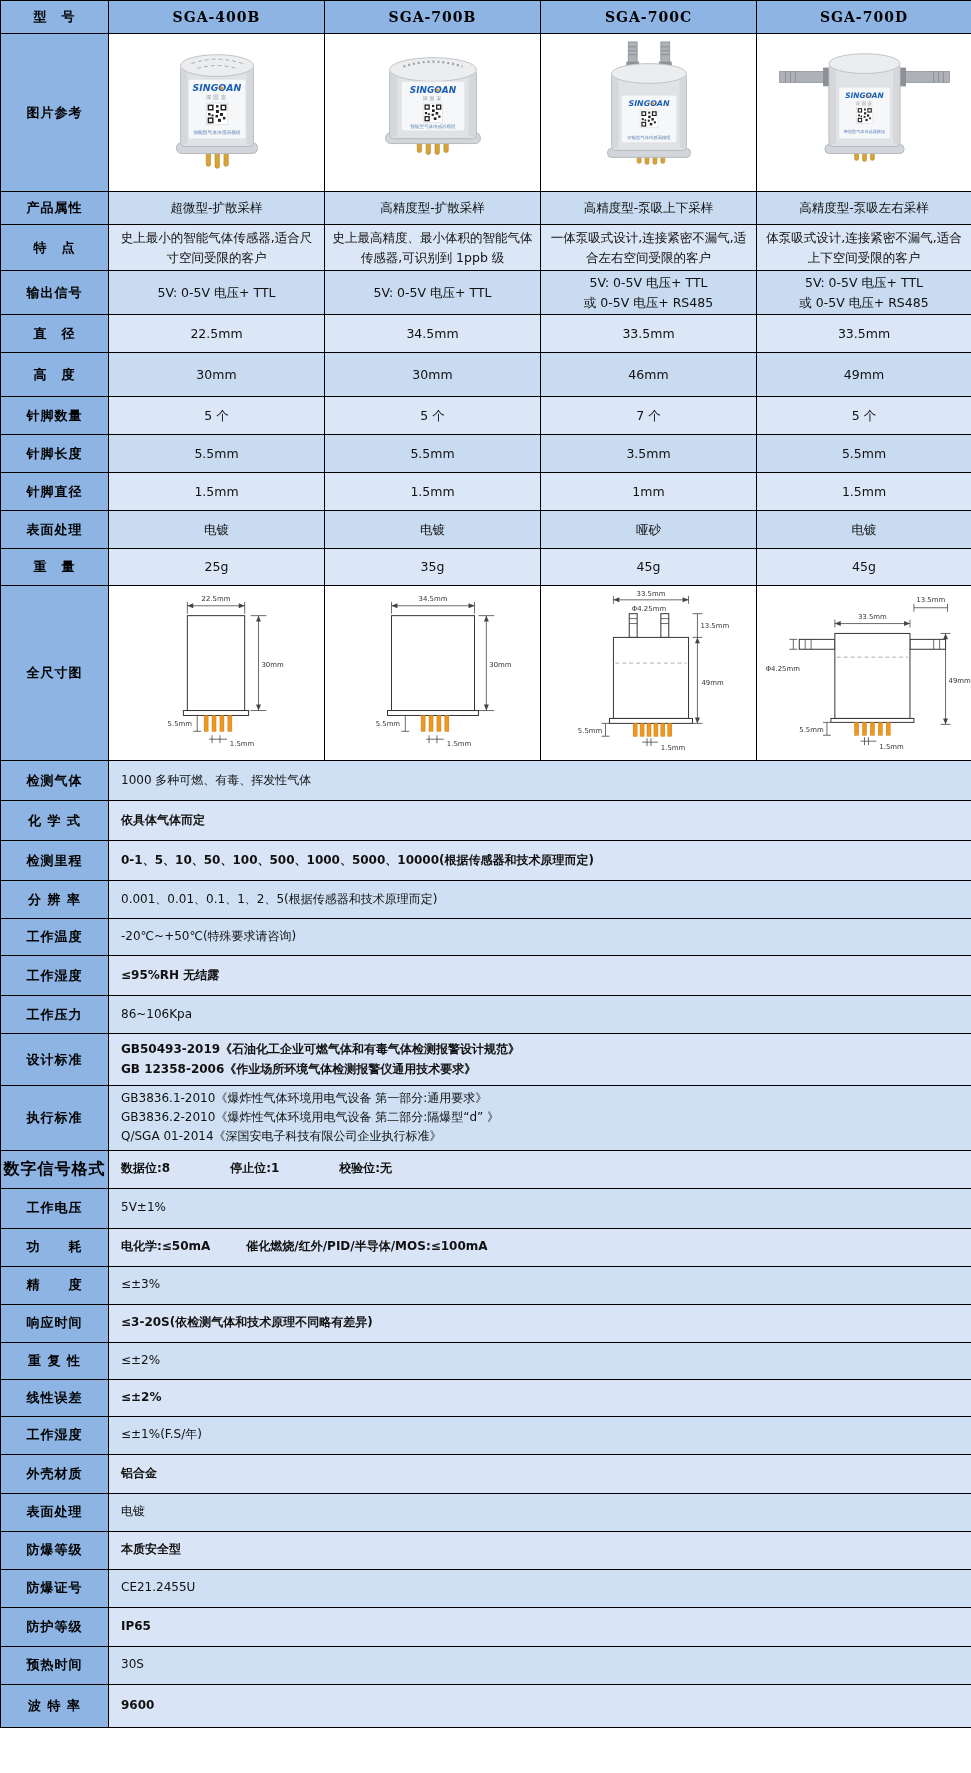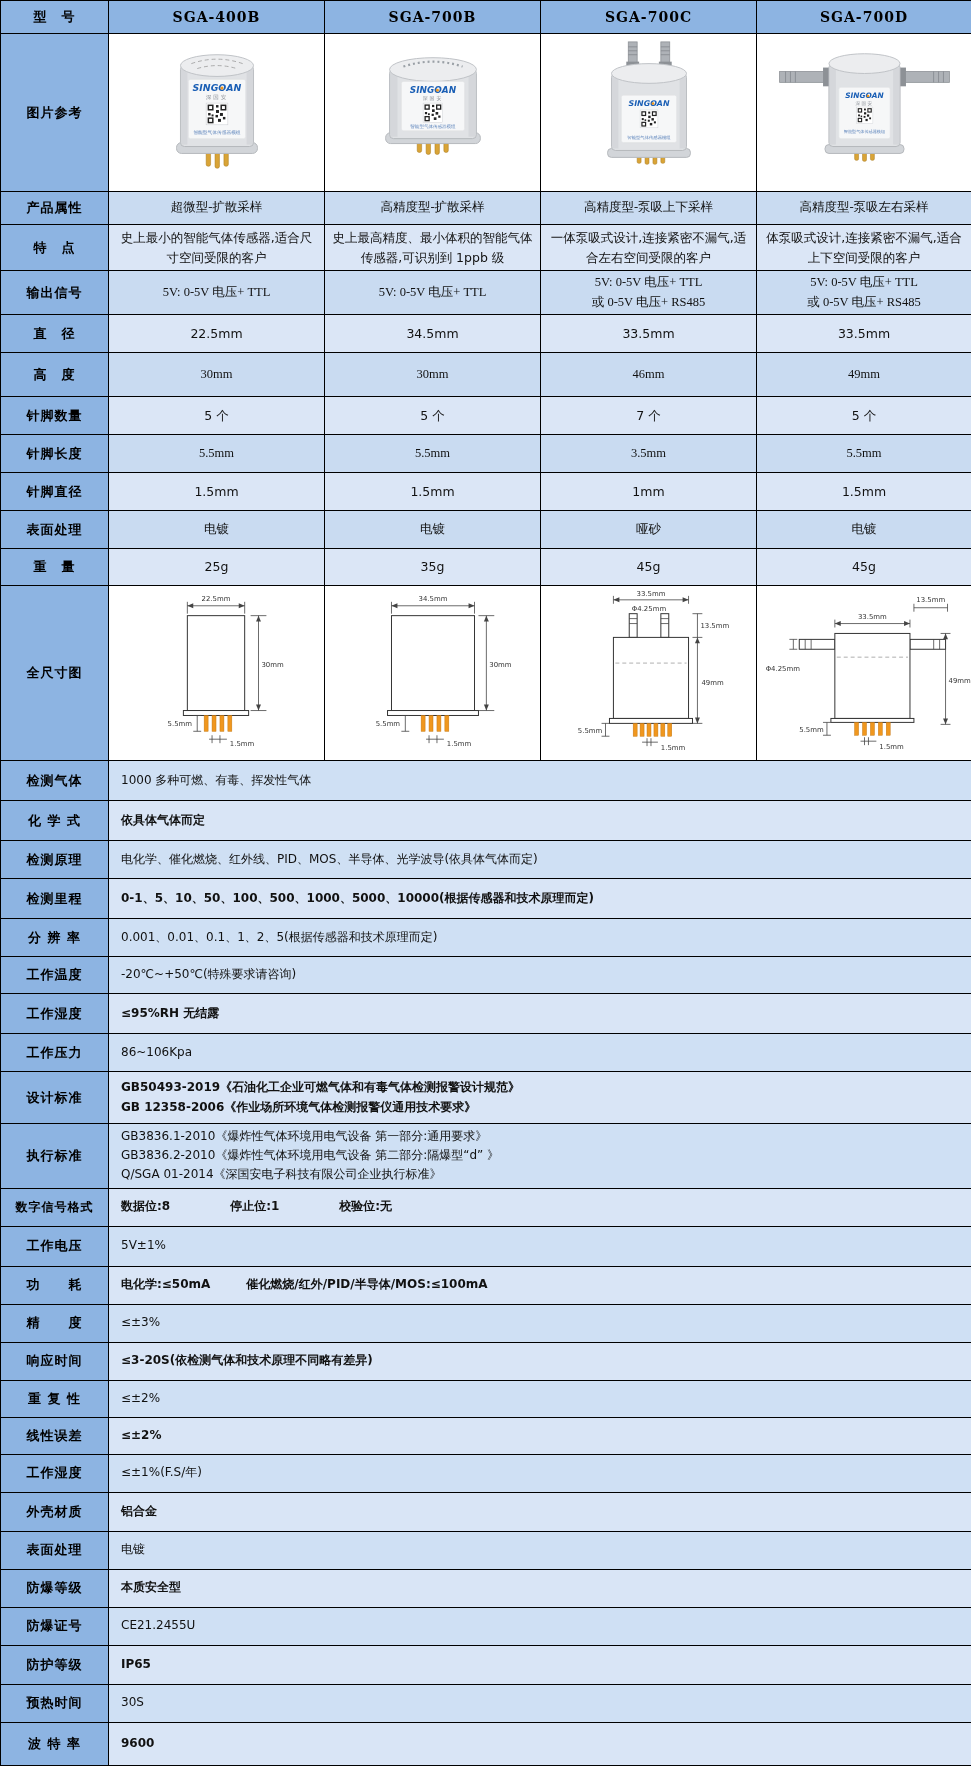--- a/index.html
+++ b/index.html
@@ -3,21 +3,21 @@
 <meta charset="utf-8">
 <style>
   html,body{margin:0;padding:0;background:#fff;}
   body{width:971px;font-family:"DejaVu Sans",sans-serif;color:#000;}
   table.spec{border-collapse:collapse;width:971px;table-layout:fixed;border:1px solid #000;}
   table.spec td{border:1px solid #000;overflow:hidden;vertical-align:middle;}
   .lbl{background:#8db4e2;font-weight:bold;text-align:center;font-size:13px;letter-spacing:1px;}
   .mhead{background:#8db4e2;font-weight:bold;text-align:center;font-size:14px;
          font-family:"DejaVu Serif","Liberation Serif",serif;letter-spacing:1px;}
   .val{text-align:center;font-size:12.5px;white-space:pre-wrap;line-height:1.55;padding:2px 6px;color:#111;}
-  .vA{background:#c9dbf1;font-family:Liberation Serif, serif;} .vB{background:#dbe6f6;}
+  .vA{background:#c9dbf1;} .vB{background:#dbe6f6;}
   .dval{background:#cfe0f4;text-align:left;font-size:12px;white-space:pre-wrap;
         padding:3px 4px 3px 12px;line-height:1.6;color:#111;}
   tr.alt .dval{background:#d9e5f6;font-weight:bold;}
   .white{background:#fff;text-align:center;padding:0;}
   svg text{font-family:"DejaVu Sans",sans-serif;}
   .dimtxt{font-size:7px;fill:#333;}
   .dimline{stroke:#444;stroke-width:0.8;fill:none;}
   .draw{stroke:#333;stroke-width:1;fill:#fff;}
   .dash{stroke:#999;stroke-width:0.8;stroke-dasharray:4 3;fill:none;}
   .pin{fill:#f0971e;stroke:#c57712;stroke-width:0.5;}
@@ -415,24 +415,20 @@
 </tr>
 
 <tr style="height:40px">
         <td class="lbl">检测气体</td>
         <td class="dval" colspan="4">1000 多种可燃、有毒、挥发性气体</td>
       </tr>
 <tr class="alt" style="height:40px">
         <td class="lbl">化 学 式</td>
         <td class="dval" colspan="4">依具体气体而定</td>
       </tr>
-<tr style="height:38px">
-        <td class="lbl">检测原理</td>
-        <td class="dval" colspan="4">电化学、催化燃烧、红外线、PID、MOS、半导体、光学波导(依具体气体而定)</td>
-      </tr>
 <tr class="alt" style="height:40px">
         <td class="lbl">检测里程</td>
         <td class="dval" colspan="4">0-1、5、10、50、100、500、1000、5000、10000(根据传感器和技术原理而定)</td>
       </tr>
 <tr style="height:38px">
         <td class="lbl">分 辨 率</td>
         <td class="dval" colspan="4">0.001、0.01、0.1、1、2、5(根据传感器和技术原理而定)</td>
       </tr>
 <tr style="height:37px">
         <td class="lbl">工作温度</td>
@@ -451,21 +447,21 @@
         <td class="dval" colspan="4">GB50493-2019《石油化工企业可燃气体和有毒气体检测报警设计规范》
 GB 12358-2006《作业场所环境气体检测报警仪通用技术要求》</td>
       </tr>
 <tr style="height:57px">
         <td class="lbl">执行标准</td>
         <td class="dval" colspan="4">GB3836.1-2010《爆炸性气体环境用电气设备 第一部分:通用要求》
 GB3836.2-2010《爆炸性气体环境用电气设备 第二部分:隔爆型“d” 》
 Q/SGA 01-2014《深国安电子科技有限公司企业执行标准》</td>
       </tr>
 <tr class="alt" style="height:38px">
-        <td class="lbl" style="font-size:12px">数字信号格式</td>
+        <td class="lbl" style="font-size:16px">数字信号格式</td>
         <td class="dval" colspan="4">数据位:8　　　　　停止位:1　　　　　校验位:无</td>
       </tr>
 <tr style="height:40px">
         <td class="lbl">工作电压</td>
         <td class="dval" colspan="4">5V±1%</td>
       </tr>
 <tr class="alt" style="height:38px">
         <td class="lbl">功　　耗</td>
         <td class="dval" colspan="4">电化学:≤50mA　　　催化燃烧/红外/PID/半导体/MOS:≤100mA</td>
       </tr>

